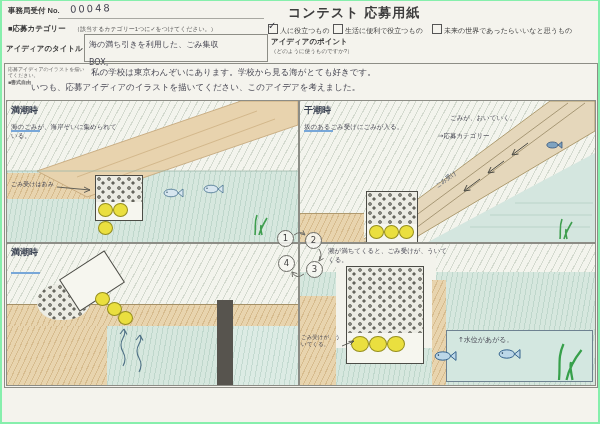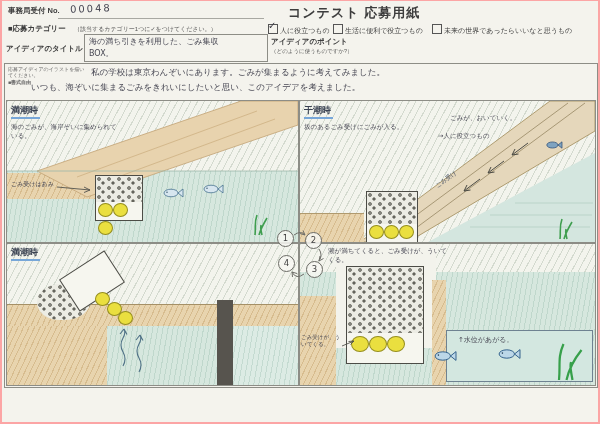--- a/index.html
+++ b/index.html
@@ -1,34 +1,34 @@
 <!DOCTYPE html>
 <html><head>
 <meta charset="utf-8">
 <style>
   html,body{margin:0;padding:0}
-  .page{position:relative;width:600px;height:424px;background:#fca5a5;overflow:hidden;
+  .page{position:relative;width:600px;height:424px;background:#86efac;overflow:hidden;
         font-family:"Liberation Sans",sans-serif}
   .sheet{position:absolute;left:2px;top:1px;width:596px;height:421px;background:#f4f3ed}
   .abs{position:absolute}
   .print{font-family:"Liberation Sans",sans-serif;color:#3d3d3d}
   .hand{font-family:"DejaVu Sans",sans-serif;color:#474753}
   .fbox{position:absolute;border:1px solid #8d8d86}
   .panel{position:absolute;border:1px solid #8d8d86;background:#f3f4ed;overflow:hidden}
   .hatch-sky{background-image:repeating-linear-gradient(118deg,rgba(130,150,128,.28) 0 1px,transparent 1px 6px)}
   .sea{background-color:#d6e7de;background-image:repeating-linear-gradient(100deg,rgba(110,160,140,.22) 0 1px,transparent 1px 5px)}
   .tan{background-color:#e8d4ae;background-image:repeating-linear-gradient(115deg,rgba(170,125,60,.28) 0 1px,transparent 1px 5px)}
   .trash{background-color:#ecece4;
          background-image:radial-gradient(circle at 3px 3px,#84847c 1.6px,transparent 2.2px),
                           radial-gradient(circle at 7px 7px,#64645c 1.3px,transparent 1.9px);
          background-size:10px 9px}
   .box{border:1.5px solid #4c4c46;background:#f6f6ef}
   .float{width:13px;height:12px;border-radius:50%;background:#eadf3f;border:1px solid #958e1e;display:inline-block}
   .cap{font-size:6.5px;line-height:8.5px}
-  .panel-title{font-size:9px;font-weight:bold;color:#3a4252;border-bottom:2px solid #78a7d8;padding:0 2px 0 0;display:inline-block}
+  .panel-title{font-size:9px;font-weight:bold;color:#3a4252;border-bottom:2px solid #78a7d8;padding:0 2px 13px 0;display:inline-block}
   .cyc{width:15px;height:15px;border:1.2px solid #6a6a64;border-radius:50%;text-align:center;
        font-size:8.5px;line-height:15px;color:#3f3f3f;background:rgba(247,247,242,.85);position:absolute;font-family:"DejaVu Sans",sans-serif}
   .cb{width:8px;height:8px;border:1px solid #555;display:inline-block;vertical-align:-1px;margin-right:2px;position:relative}
   .cb .mark{position:absolute;left:-1px;top:-5px;font-size:10px;color:#3c3c46}
   .opt{font-size:7px;color:#3d3d3d}
 </style>
 </head>
 <body>
 
 <div class="page">
@@ -47,30 +47,30 @@
   </span>
   <span class="abs opt" style="left:333px;top:24px">
     <span class="cb"></span><span>生活に便利で役立つもの</span>
   </span>
   <span class="abs opt" style="left:432px;top:24px">
     <span class="cb"></span><span>未来の世界であったらいいなと思うもの</span>
   </span>
 
   <span class="abs print" style="left:6px;top:44px;font-size:7.5px;font-weight:bold">アイディアのタイトル</span>
   <div class="fbox" style="left:84px;top:34px;width:182px;height:26px">
-    <div class="hand" style="position:absolute;left:4px;top:1px;width:152px;font-size:8px;line-height:12px">海の満ち引きを利用した、ごみ集収BOX。</div>
+    <div class="hand" style="position:absolute;left:4px;top:1px;width:152px;font-size:8px;line-height:18px">海の満ち引きを利用した、ごみ集収BOX。</div>
   </div>
   <span class="abs print" style="left:271px;top:37px;font-size:7.5px;font-weight:bold">アイディアのポイント</span>
   <span class="abs print" style="left:271px;top:48px;font-size:5.5px;color:#555">（どのように使うものですか?）</span>
 
   <div class="fbox" style="left:4px;top:63px;width:592px;height:323px">
     <div class="print" style="position:absolute;left:3px;top:2px;width:80px;font-size:5px;color:#666;line-height:6px">応募アイディアのイラストを描いてください。</div>
     <div class="print" style="position:absolute;left:3px;top:15px;font-size:5px;color:#666;font-weight:bold">■書式自由</div>
-    <div class="hand" style="position:absolute;left:86px;top:3px;font-size:8.5px">私の学校は東京わんぞいにあります。ごみが集まるように考えてみました。</div>
-    <div class="hand" style="position:absolute;left:26px;top:18px;font-size:8.5px">いつも、海ぞいに集まるごみをきれいにしたいと思い、このアイデアを考えました。</div>
+    <div class="hand" style="position:absolute;left:86px;top:3px;font-size:8.5px">私の学校は東京わんぞいにあります。学校から見る海がとても好きです。</div>
+    <div class="hand" style="position:absolute;left:26px;top:18px;font-size:8.5px">いつも、応募アイディアのイラストを描いてください、このアイデアを考えました。</div>
   </div>
 
   <div class="panel" style="left:6px;top:100px;width:291px;height:141px">
     <div class="abs hatch-sky" style="left:0;top:0;width:291px;height:72px"></div>
     <div class="abs sea" style="left:0;top:70px;width:291px;height:71px"></div>
     <div class="abs tan" style="left:0;top:72px;width:92px;height:26px"></div>
     <svg class="abs" style="left:0;top:0" width="291" height="141">
       <polygon points="30,70 234,0 291,0 291,24 80,96" fill="#e8d3ae" stroke="#c2a274" stroke-width="0.8"></polygon>
       <path d="M70,76 L250,10 M100,80 L268,18" stroke="rgba(165,125,65,.45)" stroke-width="0.7" fill="none"></path>
       <line x1="0" y1="70" x2="291" y2="70" stroke="#9cb8aa" stroke-width="0.8"></line>
@@ -117,21 +117,21 @@
       </g>
     </svg>
     <div class="abs tan" style="left:0;top:112px;width:64px;height:29px;border-top:1px solid #b09a6e"></div>
     <div class="abs box" style="left:66px;top:90px;width:50px;height:51px">
       <div class="trash" style="width:100%;height:32px"></div>
       <div style="padding:1px 2px"><span class="float"></span><span class="float"></span><span class="float"></span></div>
     </div>
     <span class="abs hand panel-title" style="left:4px;top:3px">干潮時</span>
     <div class="abs hand cap" style="left:4px;top:22px;width:100px">坂のあるごみ受けにごみが入る。</div>
     <div class="abs hand cap" style="left:150px;top:13px;width:120px">ごみが、おいていく。</div>
-    <div class="abs hand cap" style="left:138px;top:31px;width:130px">→人に役立つもの</div>
+    <div class="abs hand cap" style="left:138px;top:31px;width:130px">→応募カテゴリー</div>
     <div class="abs hand" style="left:134px;top:74px;font-size:6px;color:#4c5668;transform:rotate(-36deg)">ごみ受け</div>
   </div>
 
   <div class="panel" style="left:6px;top:243px;width:291px;height:141px">
     <div class="abs hatch-sky" style="left:0;top:0;width:291px;height:60px"></div>
     <div class="abs tan" style="left:0;top:60px;width:291px;height:22px;border-top:1px solid #a59066"></div>
     <div class="abs tan" style="left:0;top:82px;width:100px;height:59px"></div>
     <div class="abs sea" style="left:100px;top:82px;width:112px;height:59px"></div>
     <div class="abs" style="left:210px;top:56px;width:16px;height:85px;background:#57544e"></div>
     <div class="abs sea" style="left:226px;top:82px;width:65px;height:59px;background-color:#dcebe4"></div>

